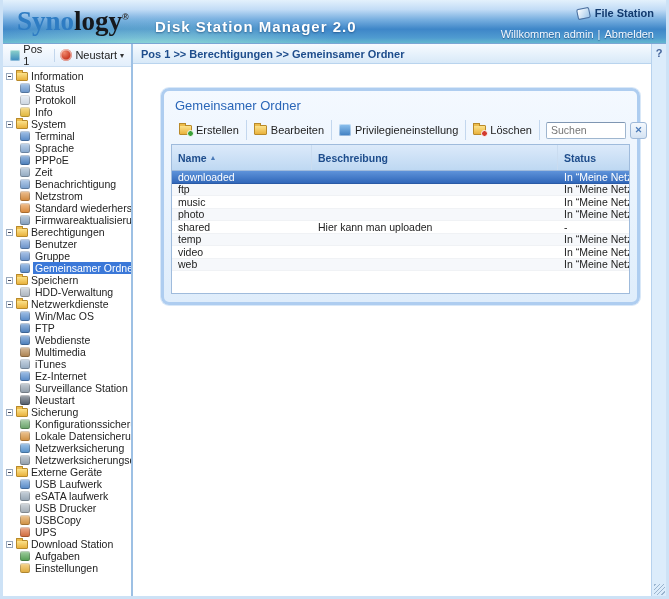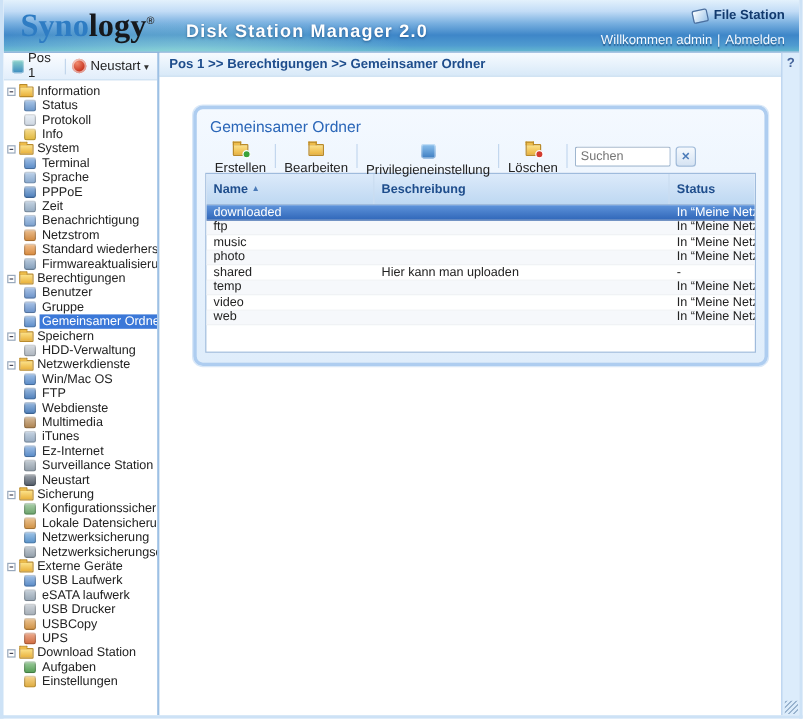--- a/index.html
+++ b/index.html
@@ -79,21 +79,21 @@
   .grip { width:11px; height:11px;
     background:repeating-linear-gradient(315deg, transparent 0 2px, #9ab4cf 2px 3px); }
 
   
   .panel { width:479px; border:3px solid #aecdf0; border-radius:8px;
     background:linear-gradient(#f4f9ff,#dfedfb); box-shadow:0 0 0 1px #d9e8f8;
     padding:4px 7px 8px; }
   .panel-title { color:#2a66b8; font-size:13px; padding:3px 4px 6px; }
   .ptoolbar { display:flex; align-items:center; height:22px; padding:0 1px; margin-bottom:3px; }
   .tbtn { display:flex; align-items:center; gap:4px; padding:0 7px; height:20px; color:#222;
-    border-right:1px solid #c3d7ee; cursor:pointer; white-space:nowrap;flex-direction:column; }
+    border-right:1px solid #c3d7ee; cursor:pointer; white-space:nowrap; }
   .tfolder { width:13px; height:10px; position:relative; flex:none;
     background:linear-gradient(#fce28a,#e9b23d); border:1px solid #b98a2a; border-radius:1px; }
   .tfolder::before { content:""; position:absolute; top:-3px; left:-1px; width:5px; height:2px;
     background:#edbc4b; border:1px solid #b98a2a; border-bottom:none; }
   .tfolder .badge { position:absolute; right:-3px; bottom:-3px; width:7px; height:7px;
     border-radius:50%; border:1px solid #fff; }
   .ti-priv { width:12px; height:12px; flex:none; border-radius:2px;
     background:linear-gradient(#8fc3ef,#3c7cc0); box-shadow:inset 0 0 0 1px rgba(255,255,255,.45); }
   .search { display:flex; align-items:center; gap:4px; margin-left:6px; }
   .search input { width:80px; height:17px; border:1px solid #9fb6cf; border-top-color:#7f96b2;

